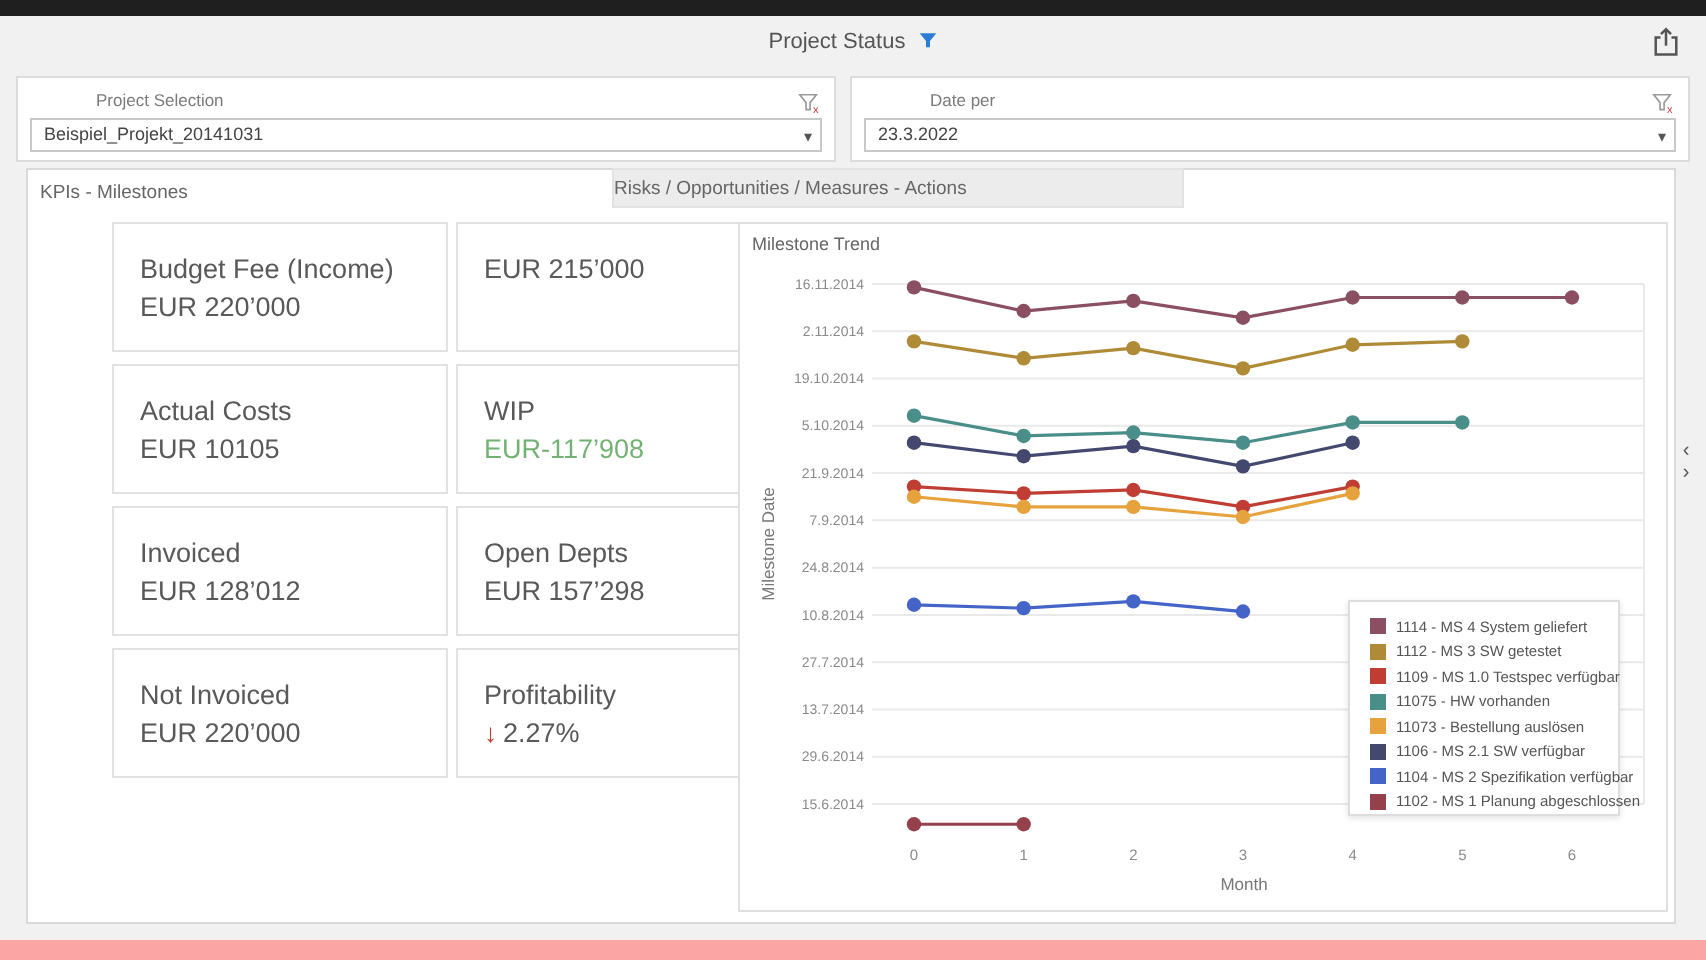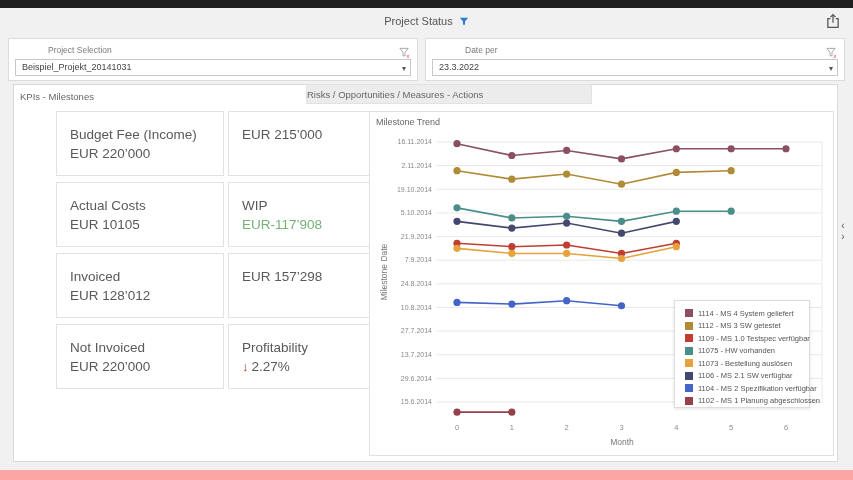--- a/index.html
+++ b/index.html
@@ -111,20 +111,21 @@
         </div>
         <div class="tile">
           <div class="tile-label">WIP</div>
           <div class="tile-value"><span style="color: rgb(116, 178, 116);">EUR-117’908</span></div>
         </div>
         <div class="tile">
           <div class="tile-label">Invoiced</div>
           <div class="tile-value"><span>EUR 128’012</span></div>
         </div>
         <div class="tile">
+          <div class="tile-label">Open Depts</div>
           <div class="tile-value"><span>EUR 157’298</span></div>
         </div>
         <div class="tile">
           <div class="tile-label">Not Invoiced</div>
           <div class="tile-value"><span>EUR 220’000</span></div>
         </div>
         <div class="tile">
           <div class="tile-label">Profitability</div>
           <div class="tile-value"><span class="trend-arrow" style="color: rgb(192, 57, 43);">↓</span><span>2.27%</span></div>
         </div>

